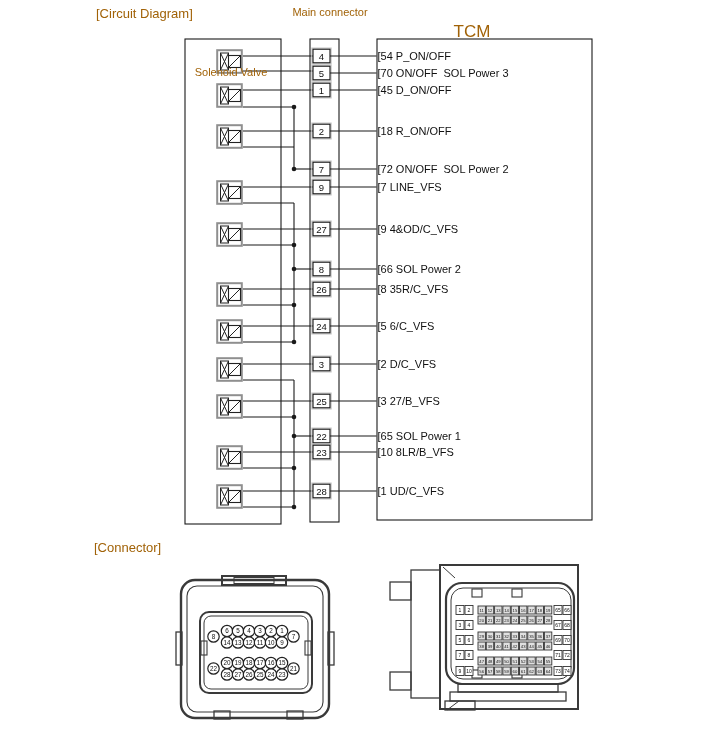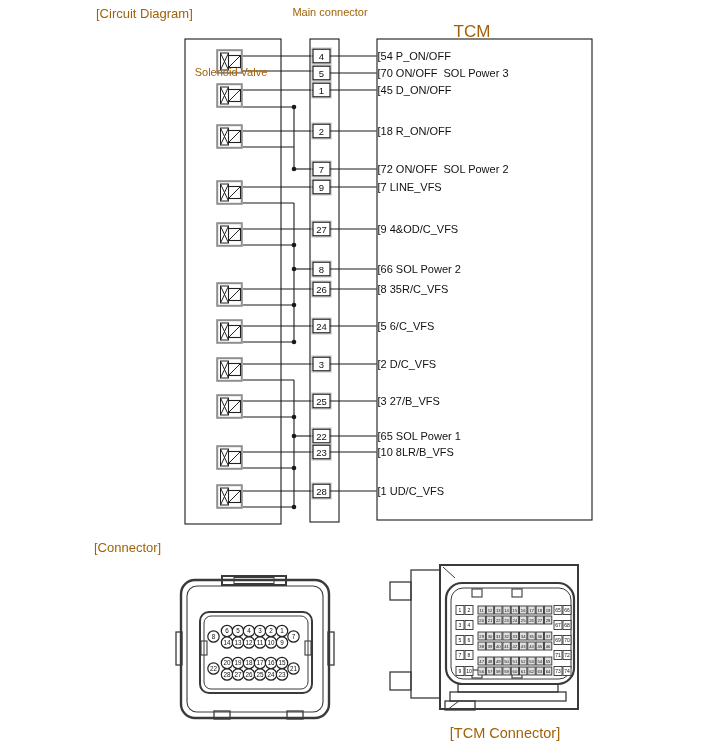--- a/index.html
+++ b/index.html
@@ -655,14 +655,13 @@
           <text x="548.1" y="672.512" font-size="4.2" text-anchor="middle">64</text>
         </g>
       </g>
   </svg>
 
   <div class="lbl" style="left:96px;top:7px;font-size:13px;">[Circuit Diagram]</div>
   <div class="lbl center" style="left:151px;top:23px;width:160px;font-size:11px;margin-top:43px;">Solenoid Valve</div>
   <div class="lbl center" style="left:250px;top:6px;width:160px;font-size:11px;">Main connector</div>
   <div class="lbl center" style="left:392px;top:23px;width:160px;font-size:17px;">TCM</div>
   <div class="lbl" style="left:94px;top:541px;font-size:13px;">[Connector]</div>
-  <div class="lbl center" style="left:415px;top:726px;width:180px;font-size:14.5px;">[TCM Connector]</div>
 </div>
 
 </body></html>

